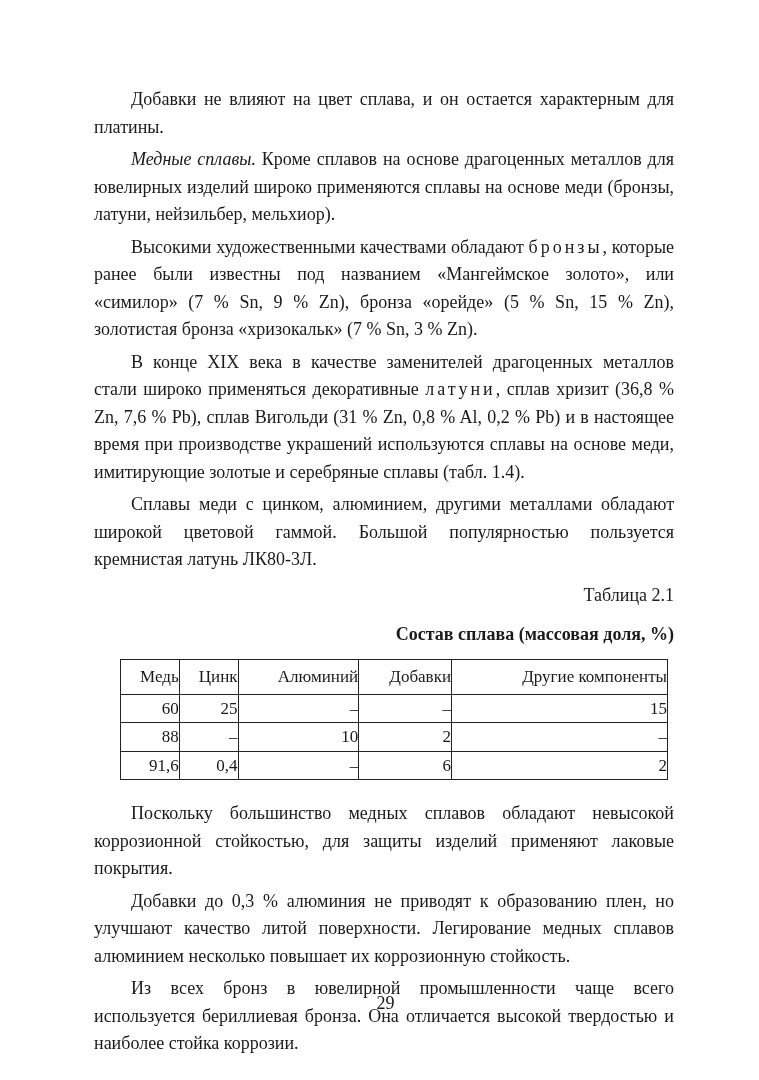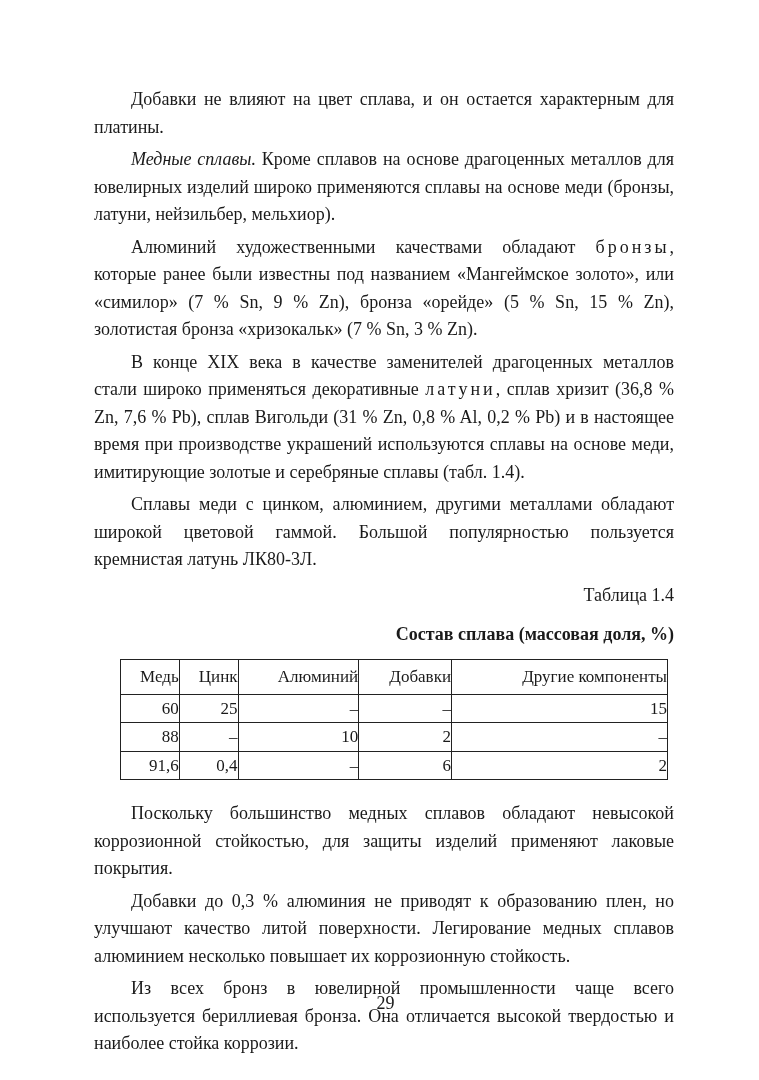--- a/index.html
+++ b/index.html
@@ -32,25 +32,25 @@
     position: absolute; top: 993px; left: 6px; width: 759px; text-align: center;
     font-size: 18px;
   }
 </style>
 </head>
 <body>
 
 <div class="page">
   <p>Добавки не влияют на цвет сплава, и он остается характерным для платины.</p>
   <p class="gap"><span class="ital">Медные сплавы.</span><span> Кроме сплавов на основе драгоценных металлов для ювелирных изделий широко применяются сплавы на основе меди (бронзы, латуни, нейзильбер, мельхиор).</span></p>
-  <p class="gap"><span>Алюминий художественными качествами обладают </span><span class="spaced">бронзы</span><span>, которые ранее были известны под названием «Мангеймское золото», или «симилор» (7 % Sn, 9 % Zn), бронза «орейде» (5 % Sn, 15 % Zn), золотистая бронза «хризокальк» (7 % Sn, 3 % Zn).</span></p>
+  <p class="gap"><span>Высокими художественными качествами обладают </span><span class="spaced">бронзы</span><span>, которые ранее были известны под названием «Мангеймское золото», или «симилор» (7 % Sn, 9 % Zn), бронза «орейде» (5 % Sn, 15 % Zn), золотистая бронза «хризокальк» (7 % Sn, 3 % Zn).</span></p>
   <p class="gap"><span>В конце XIX века в качестве заменителей драгоценных металлов стали широко применяться декоративные </span><span class="spaced">латуни</span><span>, сплав хризит (36,8 % Zn, 7,6 % Pb), сплав Вигольди (31 % Zn, 0,8 % Al, 0,2 % Pb) и в настоящее время при производстве украшений используются сплавы на основе меди, имитирующие золотые и серебряные сплавы (табл. 1.4).</span></p>
   <p class="gap">Сплавы меди с цинком, алюминием, другими металлами обладают широкой цветовой гаммой. Большой популярностью пользуется кремнистая латунь ЛК80-3Л.</p>
 
-  <div class="table-label">Таблица 1.4</div>
+  <div class="table-label">Таблица 2.1</div>
   <div class="table-title">Состав сплава (массовая доля, %)</div>
 
   <table>
     <thead>
       <tr>
         <th>Медь</th>
         <th>Цинк</th>
         <th>Алюминий</th>
         <th>Добавки</th>
         <th>Другие компоненты</th>

